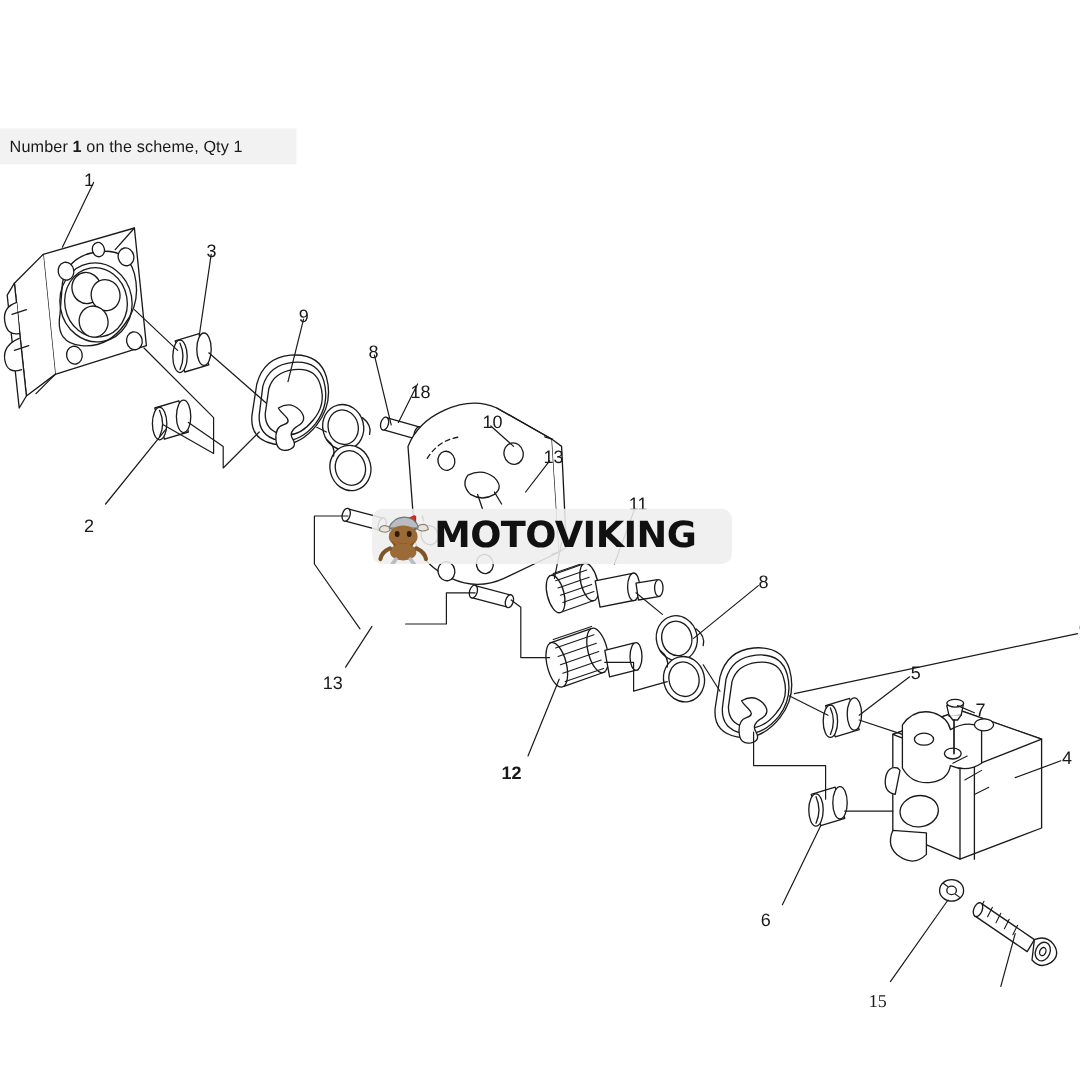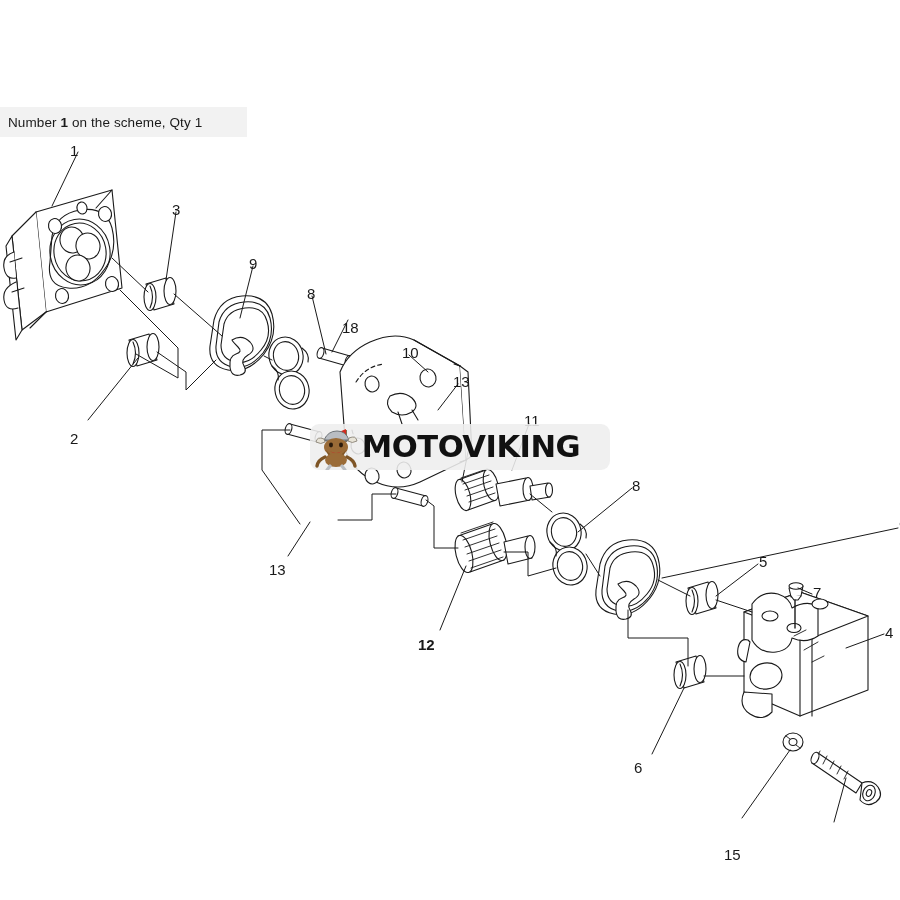--- a/index.html
+++ b/index.html
@@ -375,21 +375,21 @@
   <div class="callout" style="left:453px; top:374px;">13</div>
   <div class="callout" style="left:524px; top:413px;">11</div>
   <div class="callout" style="left:269px; top:562px;">13</div>
   <div class="callout" style="left:418px; top:637px;font-weight:bold;">12</div>
   <div class="callout" style="left:632px; top:478px;">8</div>
   <div class="callout" style="left:899px; top:518px;">9</div>
   <div class="callout" style="left:759px; top:554px;">5</div>
   <div class="callout" style="left:813px; top:585px;">7</div>
   <div class="callout" style="left:885px; top:625px;">4</div>
   <div class="callout" style="left:634px; top:760px;">6</div>
-  <div class="callout" style="left:724px; top:847px;">15</div>
+  <div class="callout" style="left:724px; top:828px;font-family:Liberation Serif, serif;">15</div>
 
   <div id="watermark">
     <div id="wm-mascot">
       <svg viewBox="0 0 52 46" width="52" height="46">
 
         <path d="M36 6 L36 18" stroke="#6b4a22" stroke-width="1.6" fill="none"></path>
         <path d="M36 5 L29 8 L36 11 Z" fill="#d42a1e"></path>
 
         <path d="M14 16 q4 -9 13 -9 q9 0 12 9 z" fill="#b9bdc2" stroke="#6e7377" stroke-width="1"></path>
         <path d="M13 16 q13 4 27 0" fill="none" stroke="#6e7377" stroke-width="1.4"></path>

